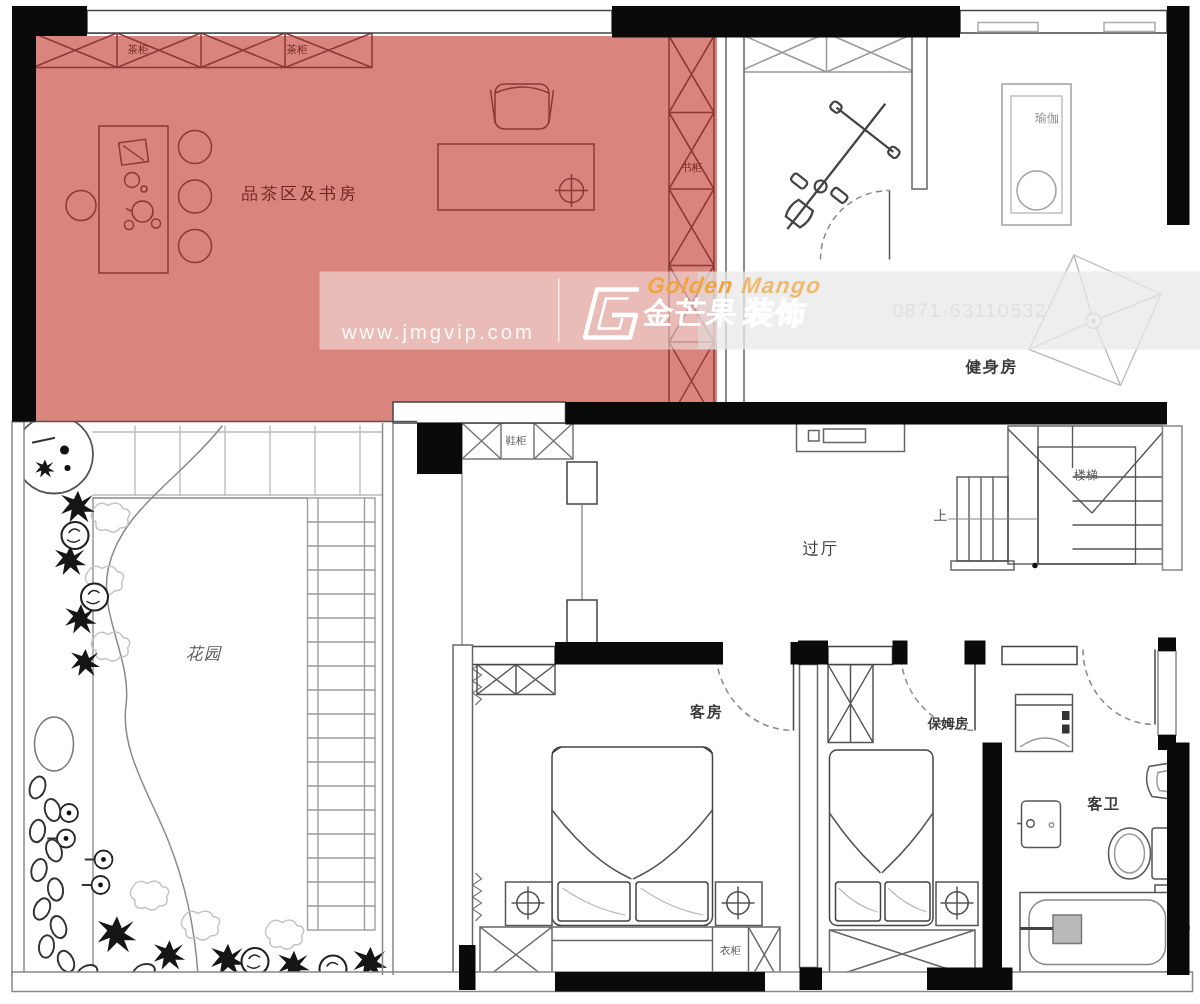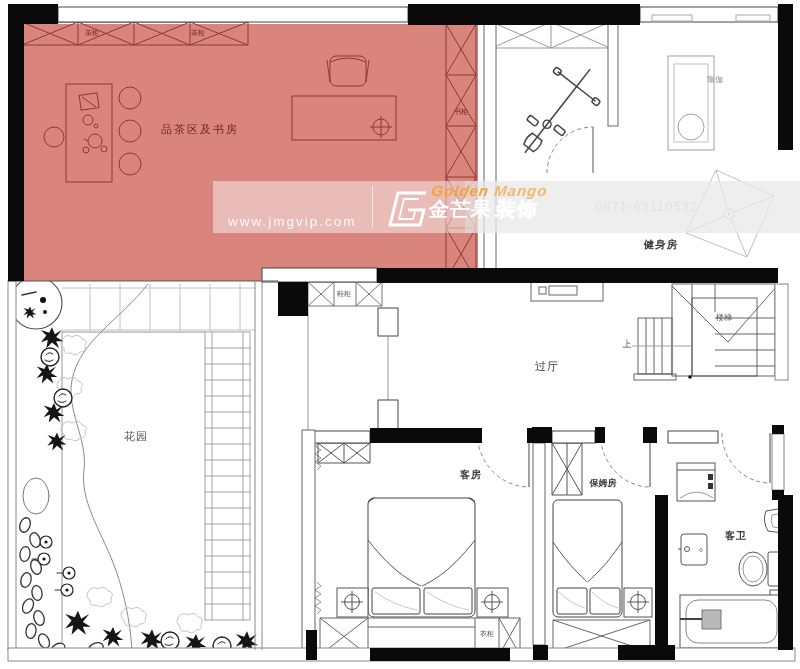--- a/index.html
+++ b/index.html
@@ -382,27 +382,27 @@
     <path d="M426,193 L398,193 L390,225 L420,225 L424,210 L408,210" stroke-width="3"></path>
     <path d="M419,199 L404,199 L399,219 L413,219 L415,212" stroke-width="1.8"></path>
   </g>
 </svg>
 
 <div class="lbl lbl-red" style="left:92px;top:33px;font-size:7px;">茶柜</div>
 <div class="lbl lbl-red" style="left:198px;top:33px;font-size:7px;">茶柜</div>
 <div class="lbl lbl-red" style="left:200px;top:129px;font-size:11px;letter-spacing:2px;font-weight:normal;">品茶区及书房</div>
 <div class="lbl lbl-red" style="left:461px;top:112px;font-size:7px;">书柜</div>
 <div class="lbl lbl-dark" style="left:661px;top:245px;font-size:10.5px;letter-spacing:1px;font-weight:bold;">健身房</div>
-<div class="lbl lbl-lite" style="left:698px;top:79px;font-size:8px;margin-left:17px;">瑜伽</div>
+<div class="lbl lbl-lite" style="left:698px;top:79px;font-size:8px;">瑜伽</div>
 <div class="lbl lbl-dark" style="left:547px;top:366px;font-size:11px;letter-spacing:1px;text-align:right;">过厅</div>
 <div class="lbl lbl-mid" style="left:724px;top:317px;font-size:8px;">楼梯</div>
 <div class="lbl lbl-mid" style="left:627px;top:344px;font-size:9px;">上</div>
-<div class="lbl lbl-mid" style="left:136px;top:436px;font-size:11px;letter-spacing:1px;">花园</div>
+<div class="lbl lbl-mid" style="left:136px;top:436px;font-size:11px;letter-spacing:1px;font-style:italic;">花园</div>
 <div class="lbl lbl-dark" style="left:431px;top:475px;font-size:10px;letter-spacing:1px;font-weight:bold;margin-left:40px;">客房</div>
-<div class="lbl lbl-dark" style="left:603px;top:483px;font-size:9px;font-weight:bold;">保姆房</div>
+<div class="lbl lbl-dark" style="left:632px;top:483px;font-size:9px;font-weight:bold;">保姆房</div>
 <div class="lbl lbl-dark" style="left:736px;top:536px;font-size:10px;letter-spacing:1px;font-weight:bold;">客卫</div>
 <div class="lbl lbl-mid" style="left:487px;top:634px;font-size:7px;">衣柜</div>
 <div class="lbl lbl-mid" style="left:344px;top:294px;font-size:7px;">鞋柜</div>
 
 <div class="wm-url">www.jmgvip.com</div>
 <div class="wm-divider"></div>
 <div class="wm-brand">
   <div class="wm-en"><span>Golden</span>
     <span class="mango">Mango</span></div>
   <div class="wm-cn"><span>金芒果</span><span class="suffix">装饰</span></div>

